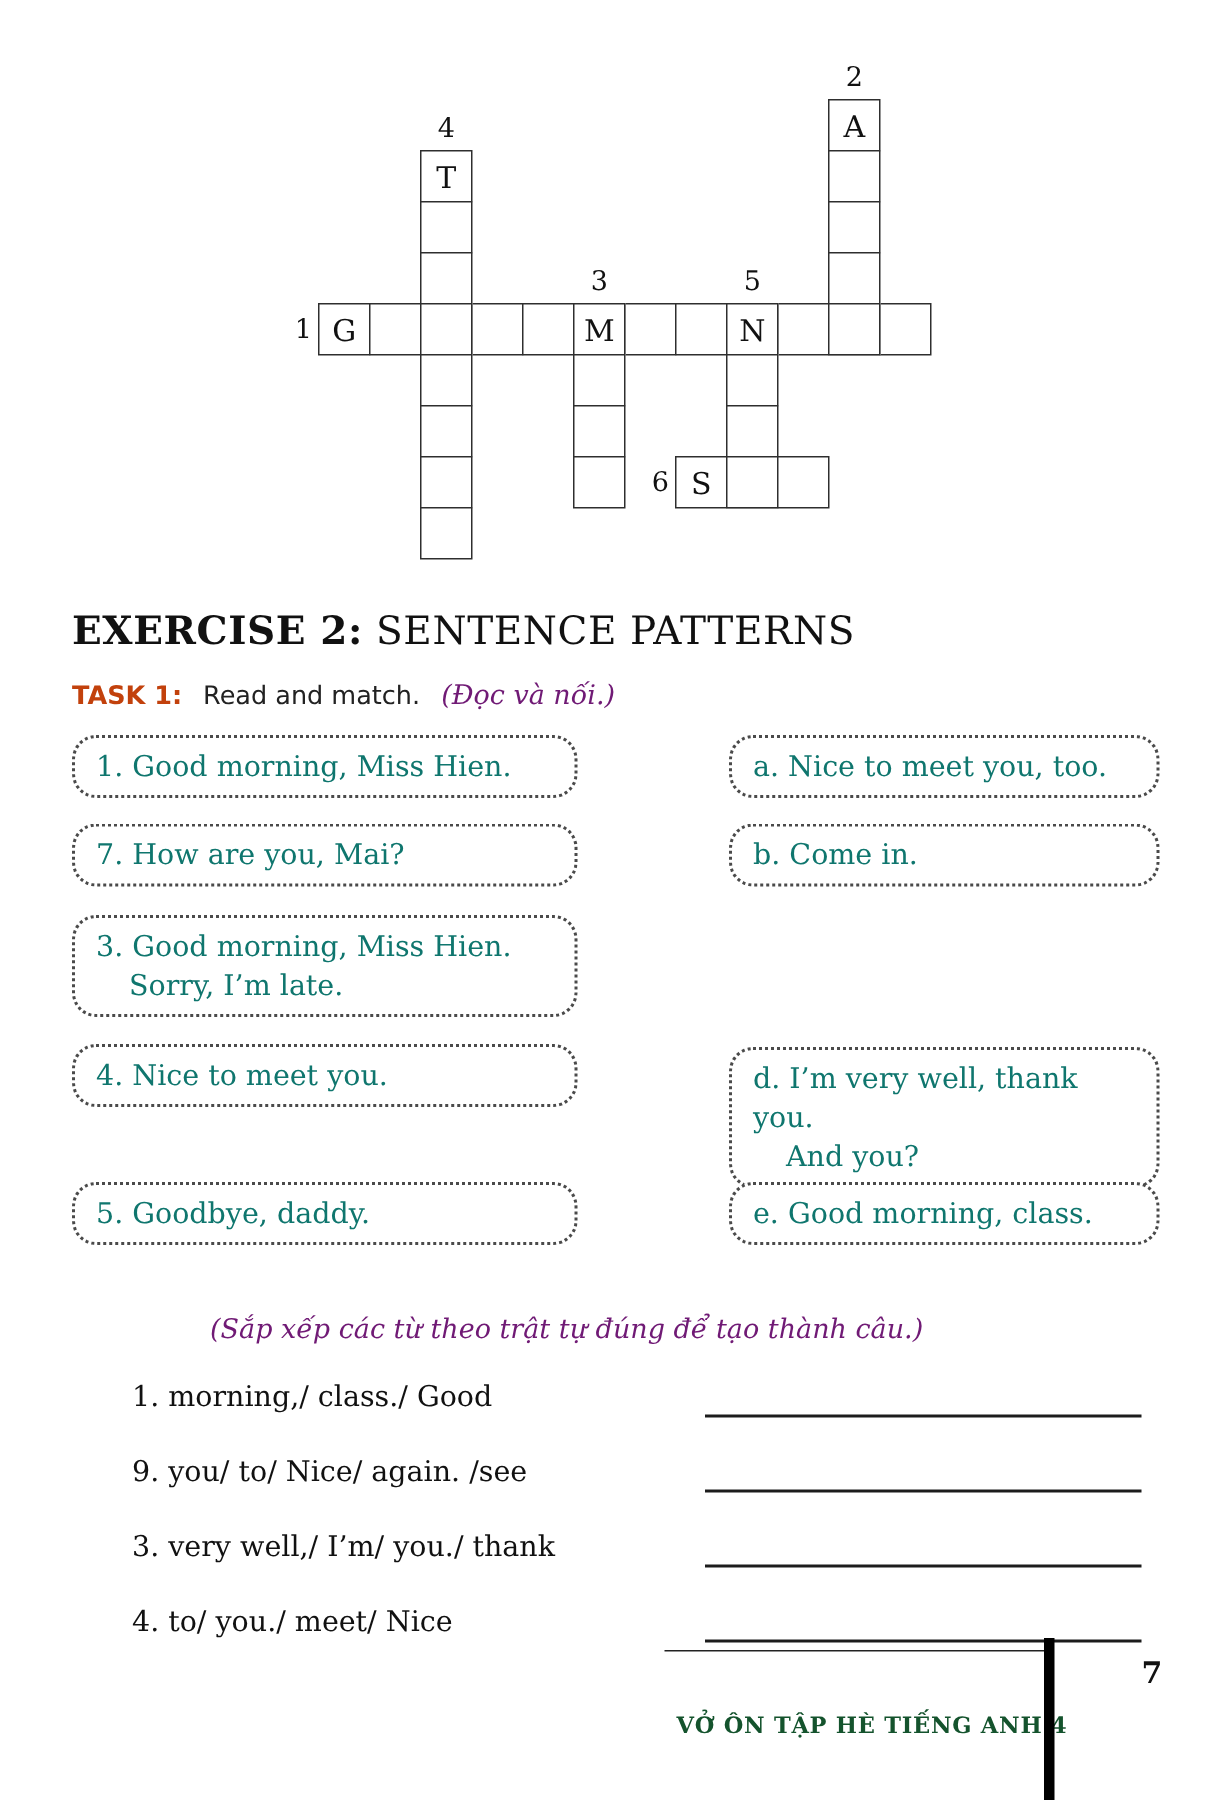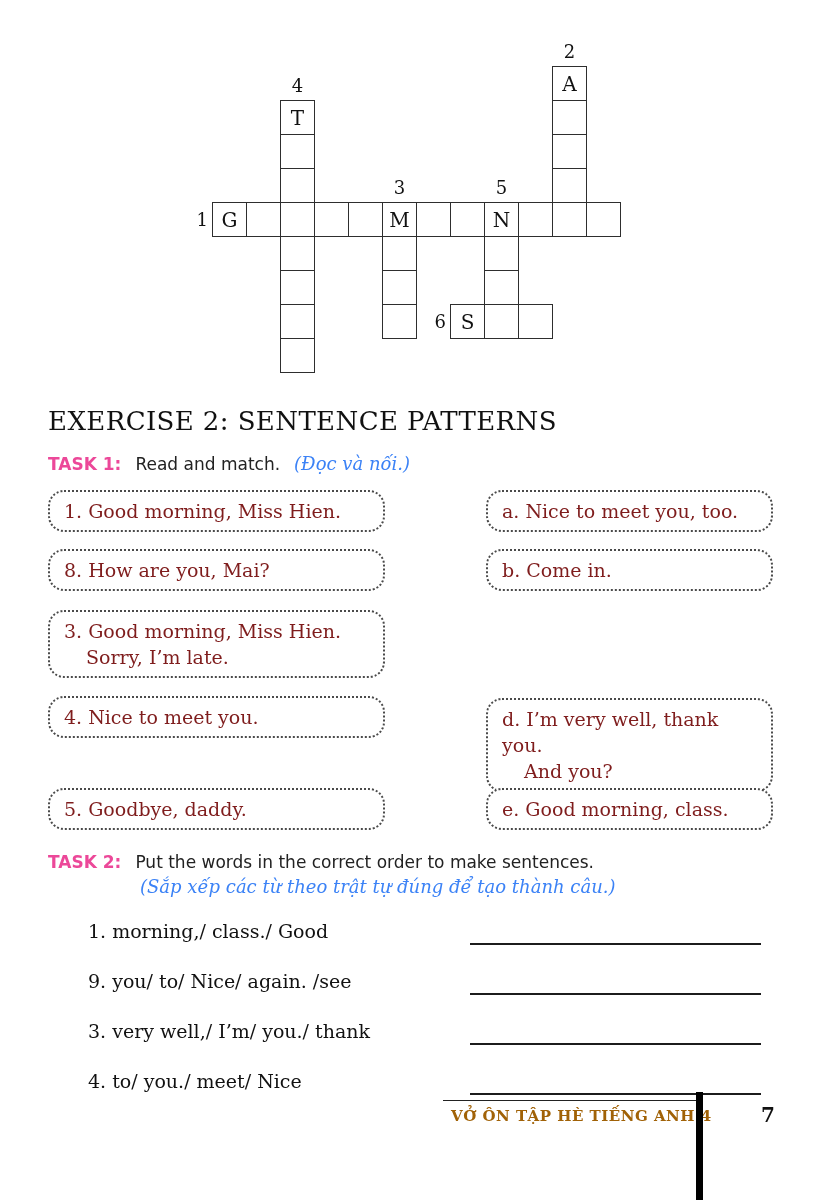--- a/index.html
+++ b/index.html
@@ -22,52 +22,52 @@
   .cw-num{
     position:absolute;height:22px;
     font:18px "DejaVu Serif", serif;color:#111;
   }
   
   .ex-title{
     position:absolute;left:48px;top:406px;margin:0;
     font-family:"DejaVu Serif", serif;font-size:26px;letter-spacing:.4px;
     font-weight:400;white-space:nowrap;
   }
-  .ex-title .bold{font-weight:400;}
+  .ex-title .bold{font-weight:700;}
   .task-head{
     position:absolute;left:48px;display:flex;align-items:baseline;gap:14px;white-space:nowrap;
   }
-  .task-label{font:700 17px "DejaVu Sans", sans-serif;color:#ec4899;text-align:center;}
+  .task-label{font:700 17px "DejaVu Sans", sans-serif;color:#c2410c;text-align:center;}
   .task-instr{font:17px "DejaVu Sans", sans-serif;color:#222;}
-  .task-vi{font:italic 18px "DejaVu Serif", serif;color:#3b82f6;}
+  .task-vi{font:italic 18px "DejaVu Serif", serif;color:#701a75;}
   
   .mbox{
     position:absolute;box-sizing:border-box;
     border:2px dotted #4a4a4a;border-radius:16px;
     padding:6px 14px;background:#fff;
-    font:19px "DejaVu Serif", serif;color:#7f1d1d;line-height:26px;
+    font:19px "DejaVu Serif", serif;color:#0f766e;line-height:26px;
   }
   .mbox.colL{left:48px;width:337px;}
   .mbox.colR{left:486px;width:287px;}
   .mbox .line2{padding-left:22px;}
   
   .t2item{
     position:absolute;left:88px;white-space:nowrap;
     font:19px "DejaVu Serif", serif;color:#111;
   }
   .t2blank{
     position:absolute;left:470px;width:291px;height:0;
     border-top:2px solid #1c1c1c;
   }
   .t2vi{position:absolute;left:140px;}
   
   .footer-rule{position:absolute;left:443px;top:1100px;width:254px;height:0;border-top:1.5px solid #222;}
   .footer-title{
-    position:absolute;left:451px;top:1107px;width:240px;
-    font:700 15px "DejaVu Serif", serif;letter-spacing:.5px;color:#a16207;text-align:center;white-space:nowrap;
+    position:absolute;left:451px;top:1141px;width:240px;
+    font:700 15px "DejaVu Serif", serif;letter-spacing:.5px;color:#14532d;text-align:center;white-space:nowrap;
   }
   .footer-bar{position:absolute;left:696px;top:1092px;width:7px;height:108px;background:#000;}
   .footer-page{
     position:absolute;left:748px;top:1103px;width:40px;text-align:center;
     font:700 20px "DejaVu Serif", serif;color:#111;
   }
 </style>
 </head>
 <body>
 
@@ -123,21 +123,21 @@
   <div class="task-head" style="top:453px;">
     <span class="task-label">TASK 1:</span>
     <span class="task-instr">Read and match.</span>
     <span class="task-vi">(Đọc và nối.)</span>
   </div>
 
   <div class="mbox colL" style="top:490px;">
     <div>1. Good morning, Miss Hien.</div>
   </div>
   <div class="mbox colL" style="top:549px;">
-    <div>8. How are you, Mai?</div>
+    <div>7. How are you, Mai?</div>
   </div>
   <div class="mbox colL" style="top:610px;">
     <div>3. Good morning, Miss Hien.</div>
     <div class="line2">Sorry, I’m late.</div>
   </div>
   <div class="mbox colL" style="top:696px;">
     <div>4. Nice to meet you.</div>
   </div>
   <div class="mbox colL" style="top:788px;">
     <div>5. Goodbye, daddy.</div>
@@ -150,24 +150,20 @@
     <div>b. Come in.</div>
   </div>
   <div class="mbox colR" style="top:698px;">
     <div>d. I’m very well, thank you.</div>
     <div class="line2">And you?</div>
   </div>
   <div class="mbox colR" style="top:788px;">
     <div>e. Good morning, class.</div>
   </div>
 
-  <div class="task-head" style="top:852px;">
-    <span class="task-label">TASK 2:</span>
-    <span class="task-instr">Put the words in the correct order to make sentences.</span>
-  </div>
   <div class="task-vi t2vi" style="top:876px;position:absolute;">(Sắp xếp các từ theo trật tự đúng để tạo thành câu.)</div>
 
   <div class="t2item" style="top:920px;">1. morning,/ class./ Good</div>
   <div class="t2blank" style="top:943px;"></div>
 
   <div class="t2item" style="top:970px;">9. you/ to/ Nice/ again. /see</div>
   <div class="t2blank" style="top:993px;"></div>
 
   <div class="t2item" style="top:1020px;">3. very well,/ I’m/ you./ thank</div>
   <div class="t2blank" style="top:1043px;"></div>

